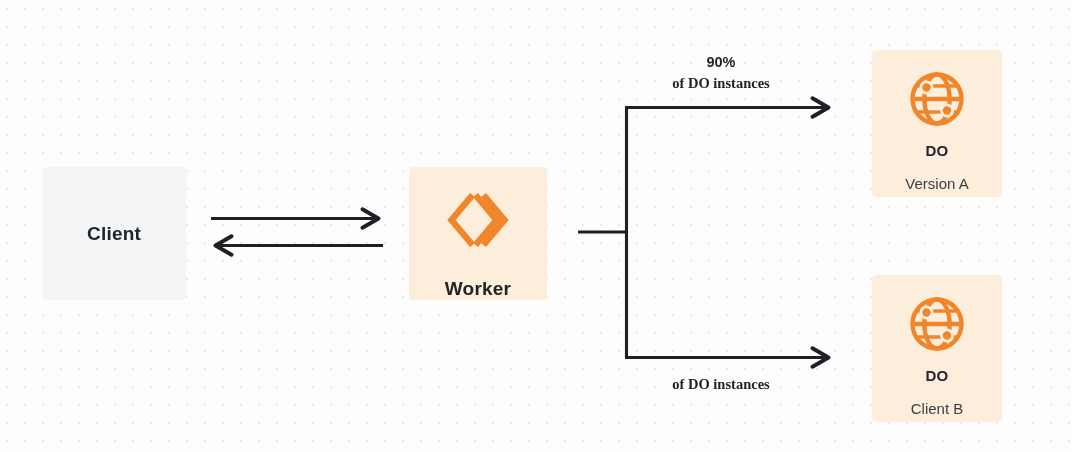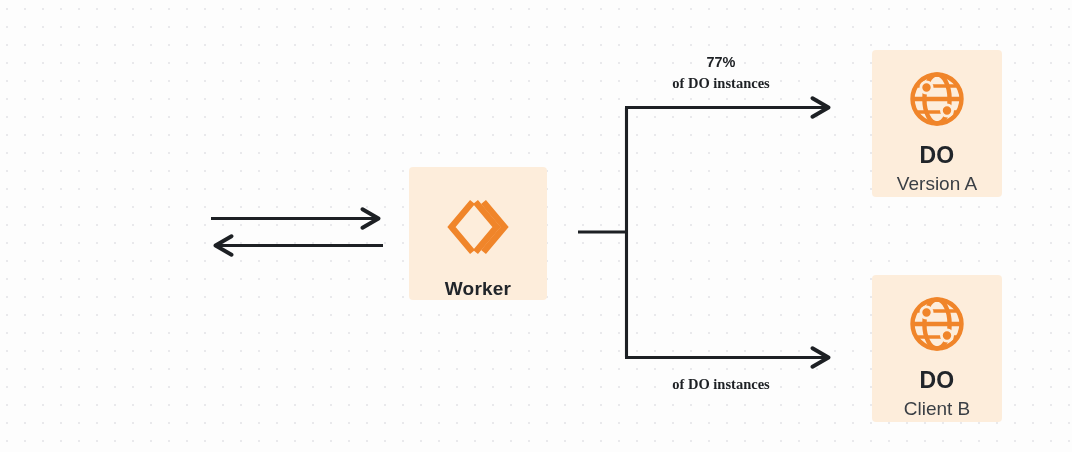--- a/index.html
+++ b/index.html
@@ -45,21 +45,21 @@
     color: #21252a;
     letter-spacing: 0.2px;
   }
 
   #worker-node {
     left: 409px;
     top: 167px;
     width: 138px;
     height: 133px;
     background: #fdeddb;
-    justify-content: flex-end;
+    justify-content: space-between;
     padding-top: 24px;
   }
   #worker-node .node-title {
     font-size: 19px;
     font-weight: bold;
     color: #21252a;
     margin-top: 22px;
     letter-spacing: 0.2px;
   }
 
@@ -73,31 +73,31 @@
     display: flex;
     flex-direction: column;
     align-items: center;
     justify-content: flex-start;
     padding-top: 20px;
   }
   #do-a-node { left: 872px; top: 50px; }
   #do-b-node { left: 872px; top: 275px; }
 
   .do-node .node-title {
-    font-size: 23px;
+    font-size: 15px;
     font-weight: bold;
     color: #21252a;
     margin-top: 14px;
     letter-spacing: 0.2px;
   }
   .do-node .node-subtitle {
-    font-size: 19px;
+    font-size: 15px;
     font-weight: normal;
     color: #3a3f45;
-    margin-top: 4px;
+    margin-top: 16px;
   }
 
   
   .icon-wrap {
     display: block;
     line-height: 0;
   }
 
   
   #connectors {
@@ -143,20 +143,23 @@
 
     <line x1="383" y1="245.5" x2="217" y2="245.5" stroke="#1d2024" stroke-width="3.1" stroke-linecap="butt" marker-end="url(#arrow-left)"></line>
 
     <path d="M 578 232 L 626.5 232 M 626.5 107.5 L 626.5 357.5" stroke="#1d2024" stroke-width="3.1" fill="none" stroke-linecap="butt"></path>
 
     <path d="M 625 107.5 L 827 107.5" stroke="#1d2024" stroke-width="3.1" fill="none" stroke-linecap="butt" marker-end="url(#arrow-right)"></path>
 
     <path d="M 625 357.5 L 827 357.5" stroke="#1d2024" stroke-width="3.1" fill="none" stroke-linecap="butt" marker-end="url(#arrow-right)"></path>
   </svg>
 
+  <div class="node" id="client-node">
+    <span class="node-title">Client</span>
+  </div>
 
   <div class="node" id="worker-node">
     <span class="icon-wrap">
       <svg width="62" height="58" viewBox="0 0 62 58" xmlns="http://www.w3.org/2000/svg">
         <path d="M 25.5 4 L 4.5 29 L 25.5 54" fill="none" stroke="#f0852a" stroke-width="6.4" stroke-linecap="butt" stroke-linejoin="miter"></path>
         <path d="M 28.5 4 L 49.5 29 L 28.5 54" fill="none" stroke="#f0852a" stroke-width="6.4" stroke-linecap="butt" stroke-linejoin="miter"></path>
         <path d="M 36.5 4 L 57.5 29 L 36.5 54" fill="none" stroke="#f0852a" stroke-width="6.4" stroke-linecap="butt" stroke-linejoin="miter"></path>
       </svg>
     </span>
     <span class="node-title">Worker</span>
@@ -188,21 +191,21 @@
         <line x1="9.5" y1="42" x2="48.5" y2="42" stroke="#f0852a" stroke-width="3.6" stroke-linecap="butt"></line>
         <circle cx="18.5" cy="17.5" r="5.6" fill="#f0852a" stroke="#fdeddb" stroke-width="2.8"></circle>
         <circle cx="39" cy="40.5" r="5.6" fill="#f0852a" stroke="#fdeddb" stroke-width="2.8"></circle>
       </svg>
     </span>
     <span class="node-title">DO</span>
     <span class="node-subtitle">Client B</span>
   </div>
 
   <div class="edge-label" id="label-top">
-    <span class="pct">77%</span>
+    <span class="pct">90%</span>
     <span class="sub">of DO instances</span>
   </div>
 
   <div class="edge-label" id="label-bottom">
     <span class="sub">of DO instances</span>
   </div>
 
 </div>
 
 </body></html>

